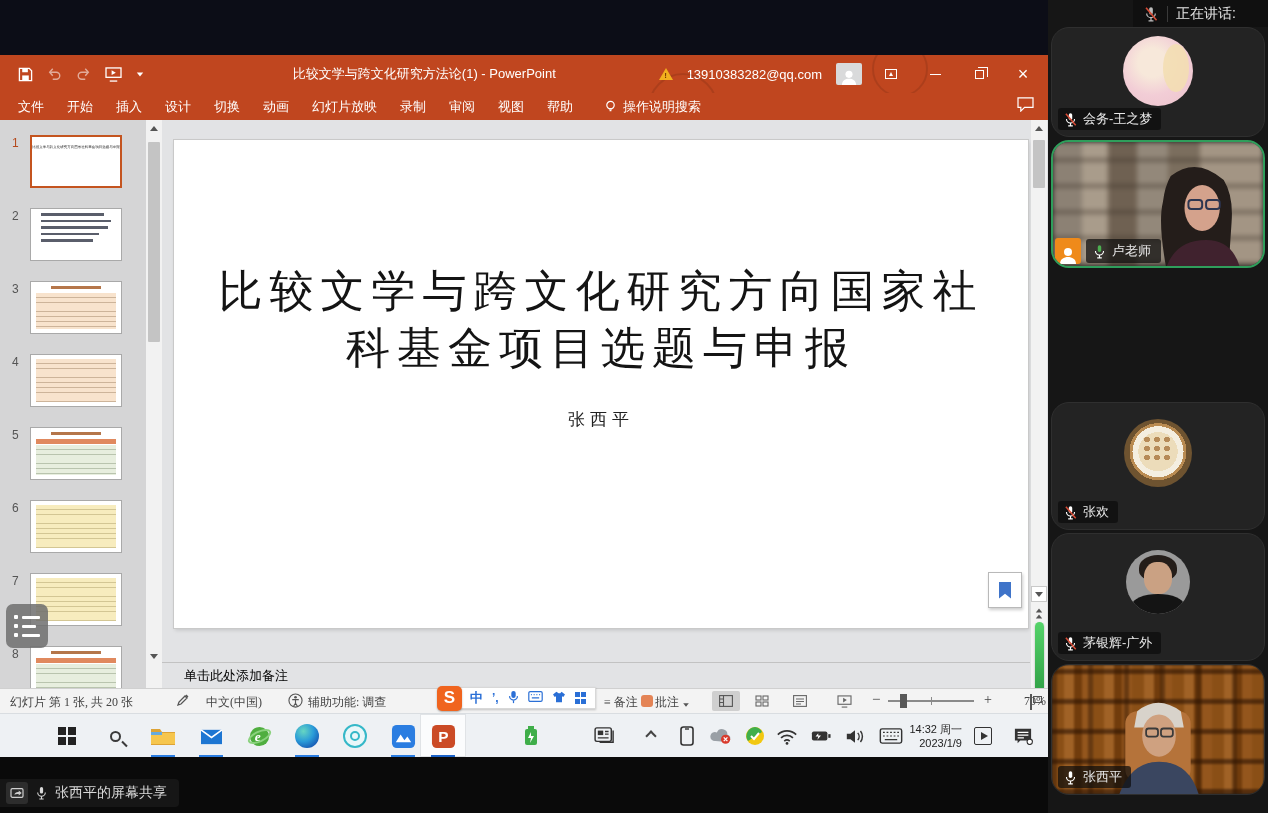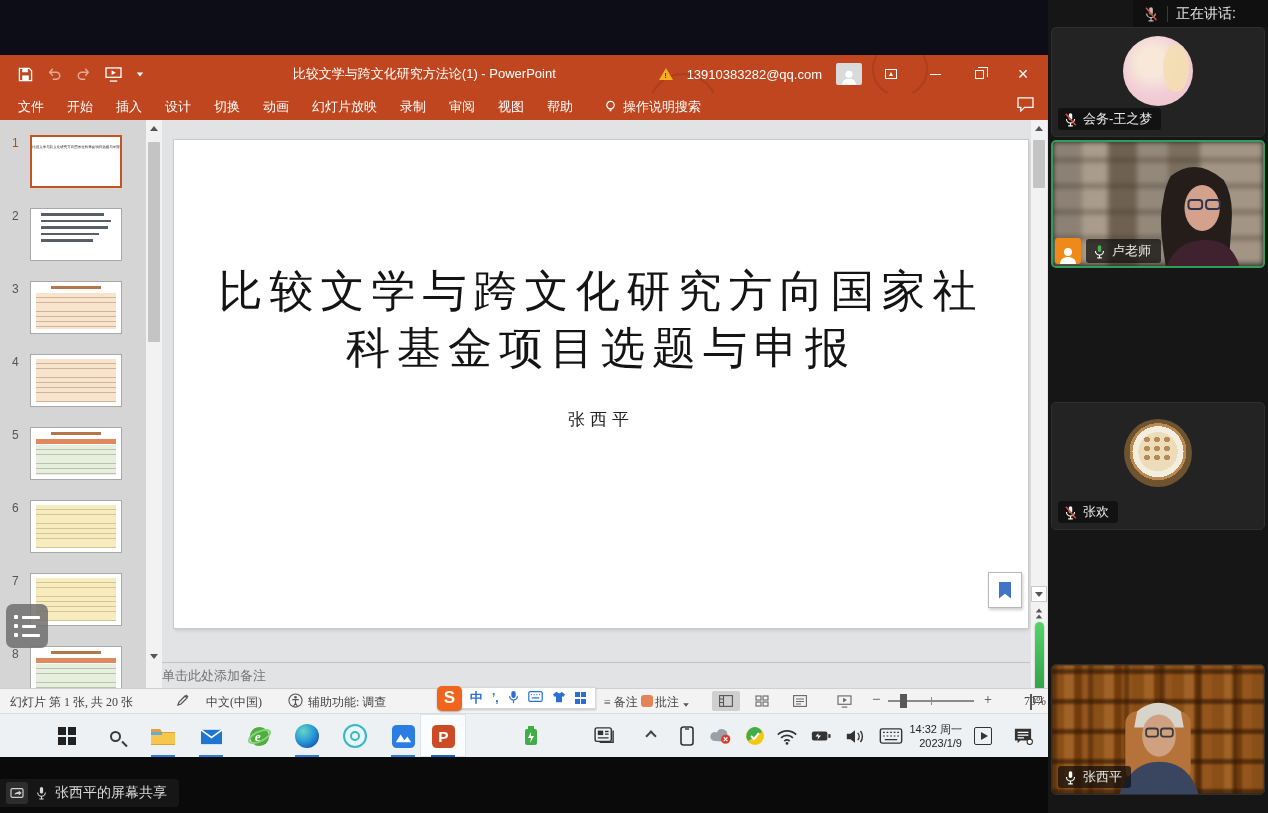--- a/index.html
+++ b/index.html
@@ -69,21 +69,21 @@
   .editor { position:absolute; left:0; top:0; width:868px; height:542px; background:#e2e3e5; }
   .slide { position:absolute; left:12px; top:20px; width:854px; height:488px; background:#fff;
            box-shadow:0 0 0 1px #c9c9c9, 1px 2px 4px rgba(0,0,0,.15); }
   .slide-title { position:absolute; left:50%; top:122px; transform:translateX(-50%); width:770px;
      font-family:"DejaVu Serif","Liberation Serif",serif; font-size:44px; line-height:57px; letter-spacing:7px;
      color:#141414; text-align:center; word-break:break-all; }
   .slide-author { position:absolute; left:50%; top:268px; transform:translateX(-50%);
      font-family:"DejaVu Serif","Liberation Serif",serif; font-size:17px; letter-spacing:5px; color:#222; }
   .notes { position:absolute; left:0; top:542px; width:868px; height:26px; background:#e2e3e5;
            border-top:1px solid #c2c2c2; display:flex; align-items:center; }
-  .notes span { font-size:13px; color:#737373; }
+  .notes span { margin-left:22px; font-size:13px; color:#000000; }
 
   .escroll { position:absolute; left:1031px; top:0; width:16px; height:568px; background:#f2f2f2; }
 
   .bookmark-btn { position:absolute; left:826px; top:452px; width:34px; height:36px; background:#fff;
      border:1px solid #b9b9b9; box-shadow:1px 2px 3px rgba(0,0,0,.2); display:flex; align-items:center; justify-content:center;}
   .bm { width:12px; height:17px; background:#3f74c9; clip-path:polygon(0 0,100% 0,100% 100%,50% 72%,0 100%); }
   .dbl-up { position:absolute; display:flex; flex-direction:column; gap:1px; align-items:center; }
   .green-bar { position:absolute; width:9px; height:74px; border-radius:5px;
      background:linear-gradient(180deg,#55d36a,#2f9e44); box-shadow:0 1px 2px rgba(0,0,0,.3); }
 
@@ -126,21 +126,21 @@
   .share-pill .box { width:22px; height:22px; background:#2d2d2d; border-radius:3px; display:flex; align-items:center; justify-content:center;}
 
   .list-btn { position:absolute; left:6px; top:604px; width:42px; height:44px; background:rgba(110,110,110,.85);
      border-radius:7px; display:flex; flex-direction:column; justify-content:center; gap:5px; padding-left:8px; z-index:40;}
   .list-btn .row { display:flex; align-items:center; gap:4px; }
   .list-btn .dot { width:4px; height:4px; background:#fff; border-radius:1px;}
   .list-btn .ln { height:3px; background:#fff; border-radius:1px;}
 
   
   .sidebar { left:1048px; top:0; width:220px; height:813px; background:#161616; }
-  .tile { position:absolute; left:3px; width:214px; background:#232323; border:1px solid #2f2f2f; border-radius:5px; overflow:hidden; }
+  .tile { position:absolute; left:3px; width:214px; background:#232323; border:1px solid #2f2f2f; border-radius:18px; overflow:hidden; }
   .tile.active { border:2px solid #2f9e5b; }
   .tile-label { position:absolute; left:6px; bottom:6px; display:flex; align-items:center; gap:5px;
      background:rgba(12,12,12,.72); border-radius:3px; padding:2px 9px 2px 5px; color:#e8e8e8; font-size:13px; white-space:nowrap;}
   .tile-label.noleft { left:2px; bottom:2px; background:none; padding:0; }
   .lbl-chip { display:flex; align-items:center; gap:5px; background:rgba(12,12,12,.72); border-radius:3px; padding:3px 10px 3px 6px;}
   .host-badge { width:26px; height:26px; background:#ef8a1a; border-radius:3px; display:flex; align-items:end; justify-content:center; overflow:hidden;}
   .avatar { position:absolute; left:50%; transform:translateX(-50%); border-radius:50%; overflow:hidden; }
   .av-wang { background:radial-gradient(circle at 42% 38%,#f7e8da 0 24%,#f2cdd6 55%,#ecc3cc 100%); }
   .av-wang::after{ content:""; position:absolute; right:4px; top:8px; width:26px; height:48px; border-radius:50%; background:#f3deb2; opacity:.9;}
   .av-lin { background:linear-gradient(90deg,#fff 0 16%,#37b7ae 16% 84%,#fff 84% 100%); }
@@ -687,20 +687,38 @@
               <rect x="9" y="2" width="6" height="12" rx="3" fill="#fff"></rect>
               <path d="M5 12a7 7 0 0 0 14 0" fill="none" stroke="#fff" stroke-width="2"></path>
               <path d="M12 19v4M8 24h8" stroke="#fff" stroke-width="2"></path>
               <path d="M4 3L21 23" stroke="#d84b35" stroke-width="2.6"></path>
             </svg>
           </span>
         <span>张欢</span>
       </div>
     </div>
 
+    <div class="tile" style="top:533px; height:128px;">
+      <div class="avatar av-mao" style="top:16px; width:64px; height:64px;">
+          <span class="hair"></span>
+          <span class="face"></span>
+          <span class="bodyx"></span>
+        </div>
+      <div class="tile-label">
+        <span class="mic">
+            <svg width="15" height="15" viewBox="0 0 24 26">
+              <rect x="9" y="2" width="6" height="12" rx="3" fill="#fff"></rect>
+              <path d="M5 12a7 7 0 0 0 14 0" fill="none" stroke="#fff" stroke-width="2"></path>
+              <path d="M12 19v4M8 24h8" stroke="#fff" stroke-width="2"></path>
+              <path d="M4 3L21 23" stroke="#d84b35" stroke-width="2.6"></path>
+            </svg>
+          </span>
+        <span>茅银辉-广外</span>
+      </div>
+    </div>
 
     <div class="tile" style="top:664px; height:131px;">
       <div class="vid">
         <div class="vid-zx-bg"></div>
         <svg width="100%" height="100%" viewBox="0 0 214 128" preserveAspectRatio="none" style="position:absolute; inset:0;">
           <rect x="74" y="46" width="66" height="70" rx="12" fill="#b5733a"></rect>
           <path d="M86 46q21-17 44 0l3 16h-50z" fill="#d8d3cb"></path>
           <ellipse cx="108" cy="70" rx="17" ry="21" fill="#cfa180"></ellipse>
           <rect x="95" y="63" width="12" height="8" rx="2.5" fill="none" stroke="#3a3a3a" stroke-width="1.8"></rect>
           <rect x="110" y="63" width="12" height="8" rx="2.5" fill="none" stroke="#3a3a3a" stroke-width="1.8"></rect>

